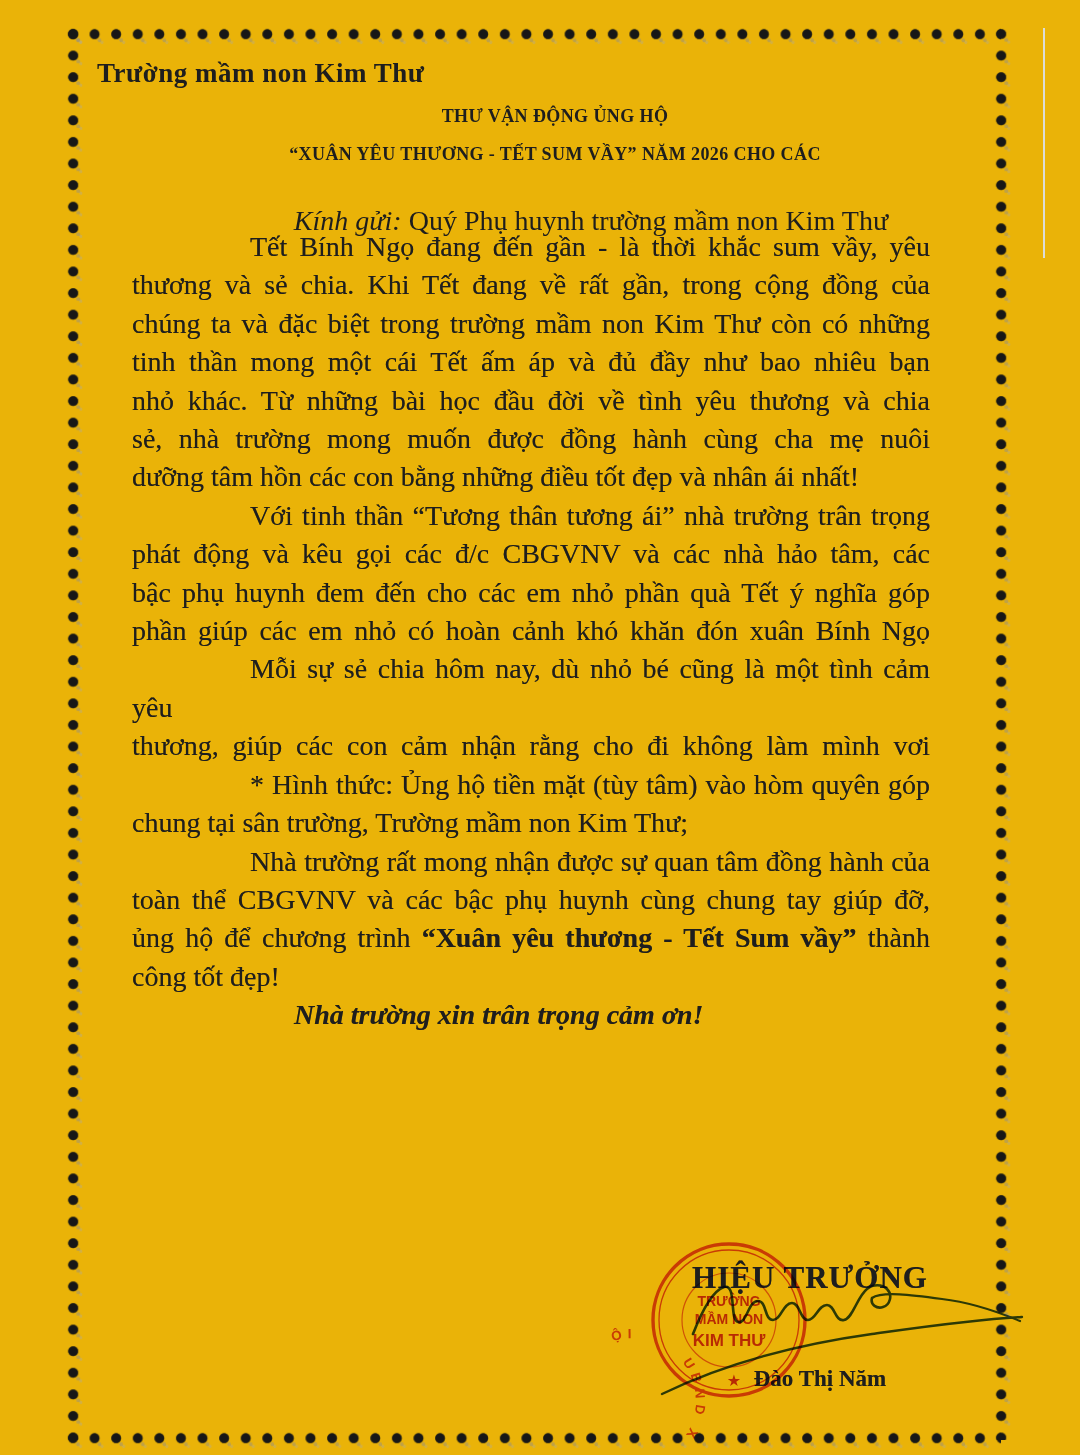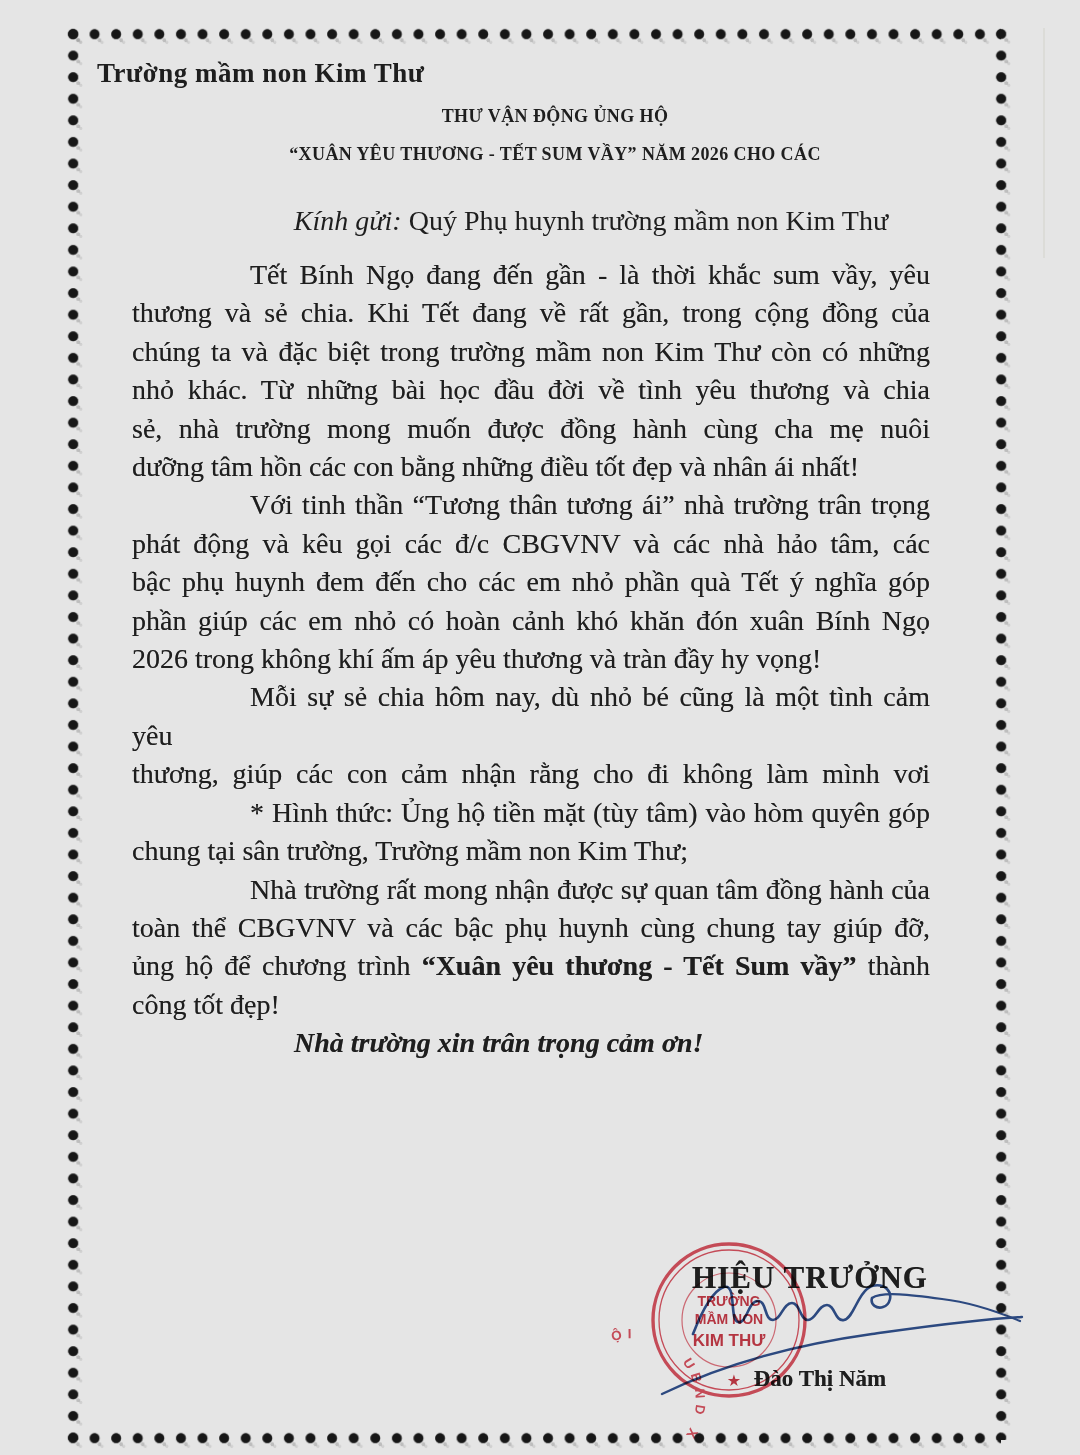--- a/index.html
+++ b/index.html
@@ -1,19 +1,19 @@
 <!DOCTYPE html>
 <html><head>
 <meta charset="utf-8">
 <style>
   html,body{margin:0;padding:0;background:#ffffff;}
   .page{
     position:relative;
     width:1080px;height:1455px;
-    background:#e5e5e5;
+    background:#eab308;
     overflow:hidden;
     font-family:"Liberation Serif","DejaVu Serif",serif;
     color:var(--ink,#1e1e1e);
   }
   
   .dots{
     position:absolute;
     background-repeat:repeat;
     background-image:
       radial-gradient(circle at 15px 16px, rgba(140,140,140,.45) 1.6px, transparent 2.2px),
@@ -40,21 +40,21 @@
     letter-spacing:.4px;
   }
   .salutation{
     position:absolute;left:192px;top:205px;width:798px;
     text-align:center;font-size:28px;
   }
   .salutation .sal-label{font-style:italic;}
 
   
   .letter-body{
-    position:absolute;left:132px;top:256px;width:798px;
+    position:absolute;left:132px;top:228px;width:798px;
     font-size:28px;line-height:38.4px;
     text-shadow:0 0 .5px rgba(30,30,30,.55);
   }
   .line{text-align:justify;text-align-last:justify;}
   .line.last{text-align-last:left;}
   .line.first{text-indent:118px;}
   .b{font-weight:bold;}
   .closing{
     margin-left:162px;
     font-weight:bold;font-style:italic;
@@ -113,30 +113,30 @@
   <div class="salutation">
     <span class="sal-label">Kính gửi:</span><span> Quý Phụ huynh trường mầm non Kim Thư</span>
   </div>
 
   <div class="letter-body">
     <div id="paragraphs-mount">
         <div>
           <div class="line first">Tết Bính Ngọ đang đến gần - là thời khắc sum vầy, yêu</div>
           <div class="line">thương và sẻ chia. Khi Tết đang về rất gần, trong cộng đồng của</div>
           <div class="line">chúng ta và đặc biệt trong trường mầm non Kim Thư còn có những</div>
+          <div class="line">tinh thần mong một cái Tết ấm áp và đủ đầy như bao nhiêu bạn</div>
           <div class="line">nhỏ khác. Từ những bài học đầu đời về tình yêu thương và chia</div>
           <div class="line">sẻ, nhà trường mong muốn được đồng hành cùng cha mẹ nuôi</div>
           <div class="line last">dưỡng tâm hồn các con bằng những điều tốt đẹp và nhân ái nhất!</div>
         </div>
         <div>
           <div class="line first">Với tinh thần “Tương thân tương ái” nhà trường trân trọng</div>
           <div class="line">phát động và kêu gọi các đ/c CBGVNV và các nhà hảo tâm, các</div>
           <div class="line">bậc phụ huynh đem đến cho các em nhỏ phần quà Tết ý nghĩa góp</div>
           <div class="line">phần giúp các em nhỏ có hoàn cảnh khó khăn đón xuân Bính Ngọ</div>
-          <div class="line last">2026 trong không khí ấm áp yêu thương và tràn đầy hy vọng!</div>
         </div>
         <div>
           <div class="line first">Mỗi sự sẻ chia hôm nay, dù nhỏ bé cũng là một tình cảm yêu</div>
           <div class="line">thương, giúp các con cảm nhận rằng cho đi không làm mình vơi</div>
         </div>
         <div>
           <div class="line first">* Hình thức: Ủng hộ tiền mặt (tùy tâm) vào hòm quyên góp</div>
           <div class="line last">chung tại sân trường, Trường mầm non Kim Thư;</div>
         </div>
         <div>

